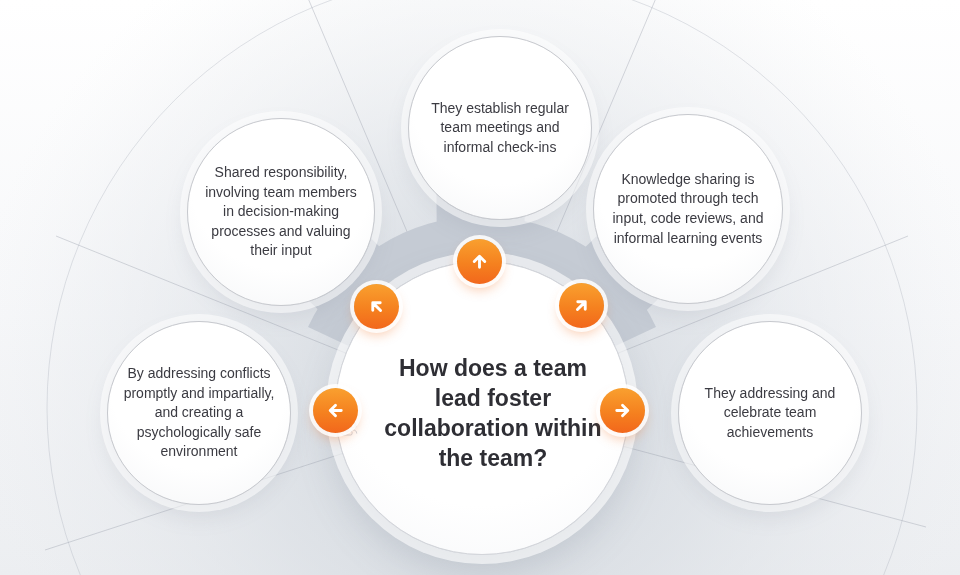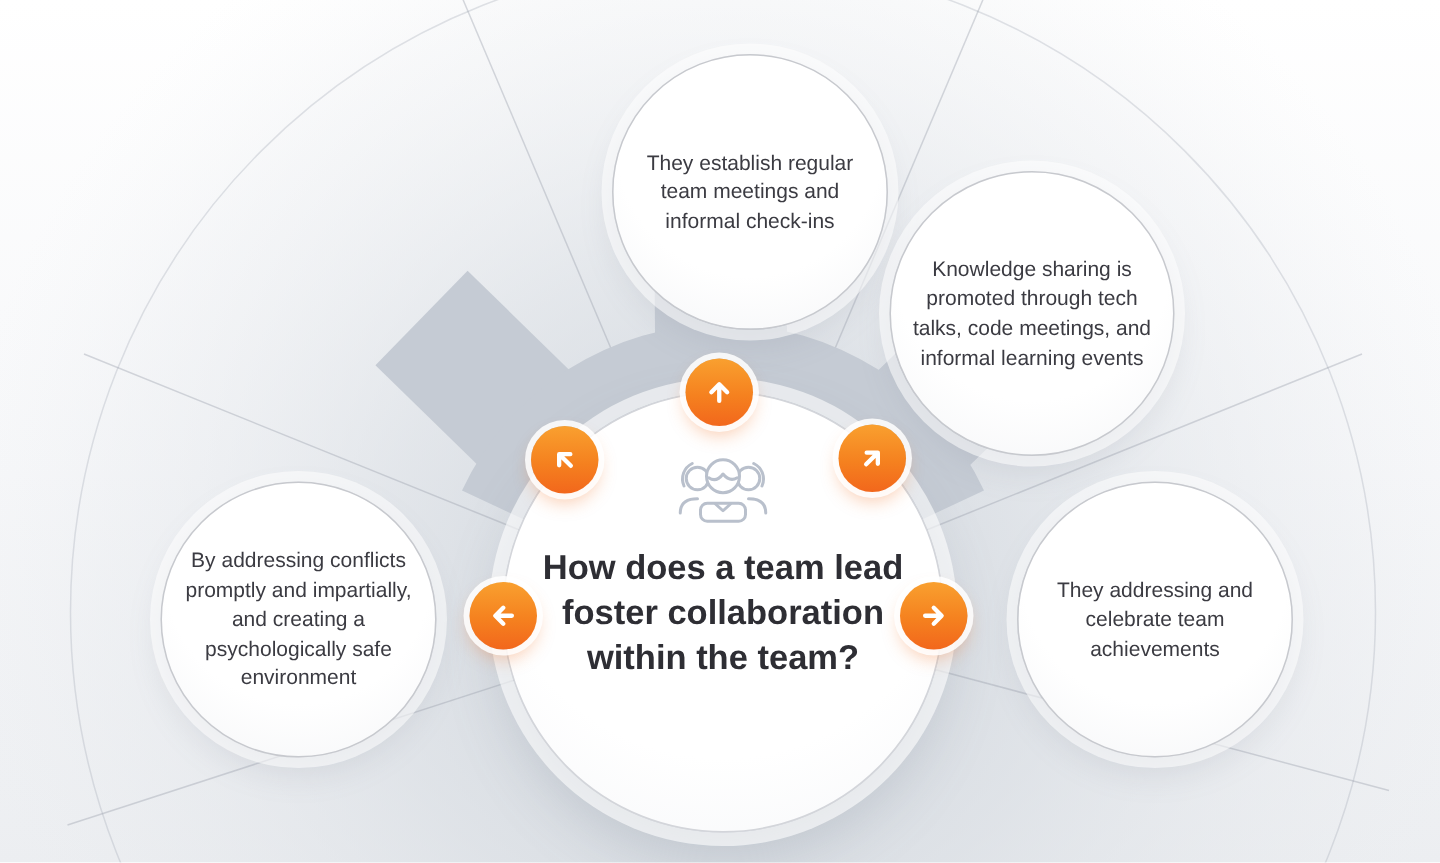--- a/index.html
+++ b/index.html
@@ -27,21 +27,21 @@
   .node--left     {left:107px;top:321px;width:184px;height:184px;}
   .node--right    {left:678px;top:321px;width:184px;height:184px;}
 
   
   .hub{
     position:absolute;left:335px;top:261px;width:294px;height:294px;
     border-radius:50%;
     background:radial-gradient(circle at 50% 30%, #ffffff 62%, #f6f7f9 100%);
     border:1px solid #d3d5da;
     box-shadow:0 0 0 9px rgba(255,255,255,0.6), 0 18px 38px rgba(125,135,150,0.28);
-    display:flex;flex-direction:column;align-items:center;
+    display:flex;flex-direction:row;align-items:center;
     box-sizing:border-box;text-align:center;
   }
   .hub .team-icon{margin-top:40px;width:64px;height:50px;}
   .hub h1{
     margin:12px 0 0 0;padding:0 24px;font-size:23px;line-height:1.3;
     font-weight:700;color:#2e2e34;
   }
 
   
   .arrow-btn{
@@ -93,25 +93,28 @@
       <line x1="622" y1="446" x2="926" y2="527"></line>
     </g>
     <g stroke="#c5cbd4" stroke-width="88">
       <line x1="482" y1="408" x2="281" y2="212"></line>
       <line x1="482" y1="408" x2="480" y2="128"></line>
       <line x1="482" y1="408" x2="688" y2="209"></line>
     </g>
     <path d="M 308 327 A 192 192 0 0 1 656 327 L 609 349 A 140 140 0 0 0 355 349 Z" fill="#c5cbd4"></path>
   </svg>
 
+  <div class="node node--top-left">
+    <p>Shared responsibility, involving team members in decision-making processes and valuing their input</p>
+  </div>
   <div class="node node--top">
     <p>They establish regular team meetings and informal check-ins</p>
   </div>
   <div class="node node--top-right">
-    <p>Knowledge sharing is promoted through tech talks, code meetings, and informal learning events</p>
+    <p>Knowledge sharing is promoted through tech input, code reviews, and informal learning events</p>
   </div>
   <div class="node node--left">
     <p>By addressing conflicts promptly and impartially, and creating a psychologically safe environment</p>
   </div>
   <div class="node node--right">
     <p>They addressing and celebrate team achievements</p>
   </div>
 
   <div class="hub">
     <svg class="team-icon" viewBox="0 0 64 50" aria-hidden="true">

